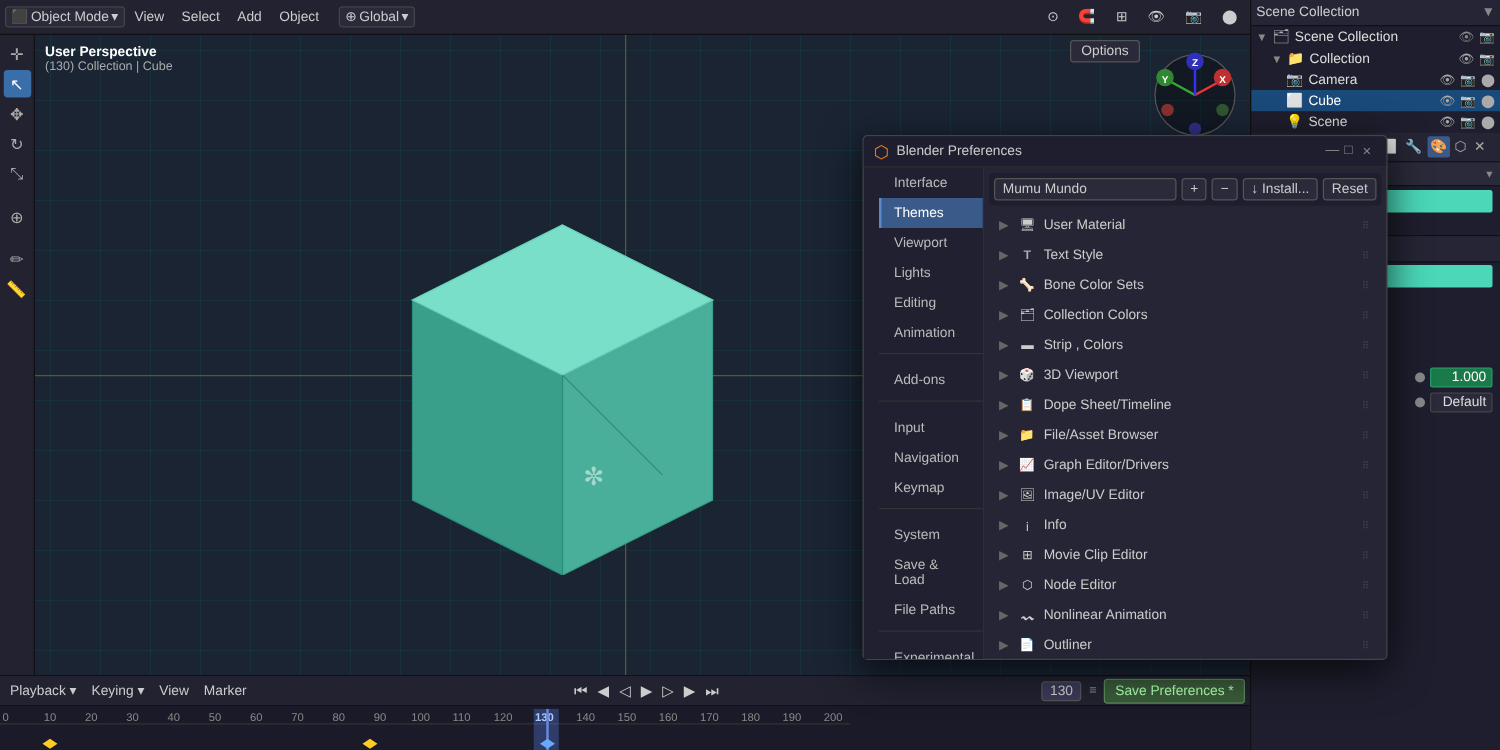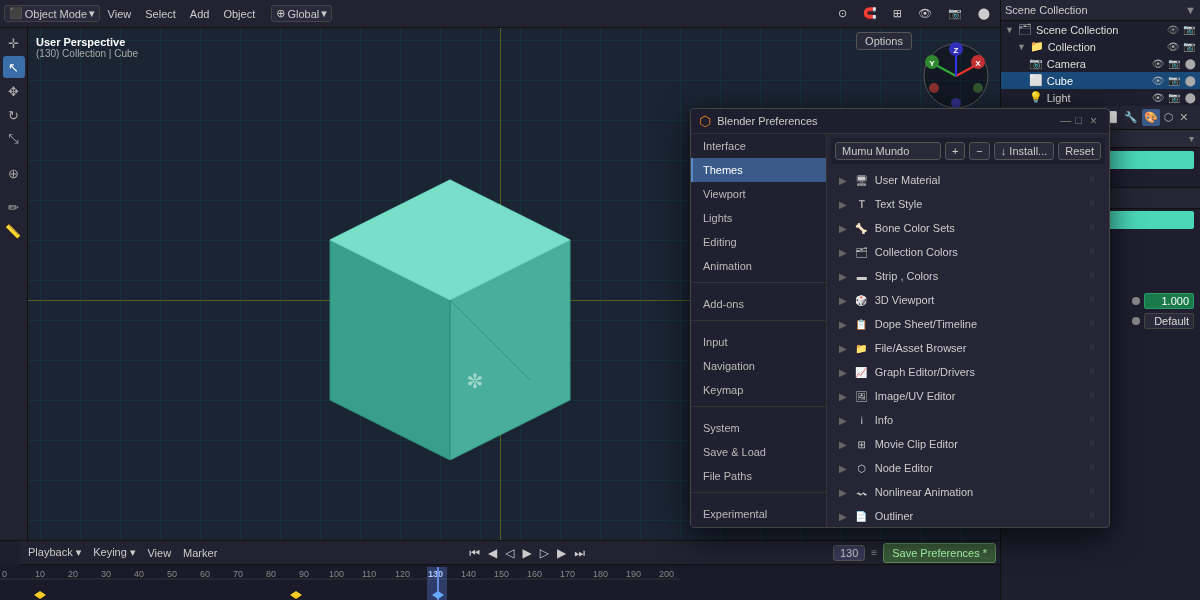--- a/index.html
+++ b/index.html
@@ -194,21 +194,20 @@
     }
 
     .timeline-toolbar {
       height: 24px;
       background: #222230;
       display: flex;
       align-items: center;
       padding: 0 4px;
       gap: 4px;
       border-bottom: 1px solid #111;
-      margin-left: 20px;
     }
 
     .timeline-item {
       color: #ccc;
       font-size: 11px;
       padding: 1px 4px;
       cursor: pointer;
     }
 
     .timeline-track {
@@ -356,24 +355,25 @@
     }
 
     .prefs-body {
       display: flex;
       flex: 1;
       overflow: hidden;
     }
 
     
     .prefs-nav {
-      width: 136px;
+      width: 96px;
       background: #202030;
       border-right: 1px solid #333;
       overflow-y: auto;
+      padding-left: 12px;
     }
 
     .prefs-nav-item {
       padding: 6px 10px;
       font-size: 11px;
       color: #bbb;
       cursor: pointer;
       border-left: 2px solid transparent;
     }
     .prefs-nav-item.active {
@@ -807,21 +807,21 @@
       <div class="outliner-item selected" style="padding-left:28px;">
         <span style="color:#aaa;font-size:11px;">⬜</span>
         <span style="flex:1;color:white;font-weight:normal;">Cube</span>
         <span style="color:#aaa;font-size:10px;">👁</span>
         <span style="color:#aaa;font-size:10px;">📷</span>
         <span style="color:#aaa;font-size:10px;">⬤</span>
       </div>
 
       <div class="outliner-item" style="padding-left:28px;">
         <span style="color:#ffcc44;font-size:11px;">💡</span>
-        <span style="flex:1;color:#ddd;">Light</span>
+        <span style="flex:1;color:#ddd;">Scene</span>
         <span style="color:#aaa;font-size:10px;">👁</span>
         <span style="color:#aaa;font-size:10px;">📷</span>
         <span style="color:#aaa;font-size:10px;">⬤</span>
       </div>
     </div>
 
     <div class="right-bottom">
 
       <div style="background:#252535;padding:3px;display:flex;gap:2px;border-bottom:1px solid #111;flex-wrap:wrap;">
         <span style="color:#aaa;font-size:11px;padding:2px;cursor:pointer;">🎥</span>

